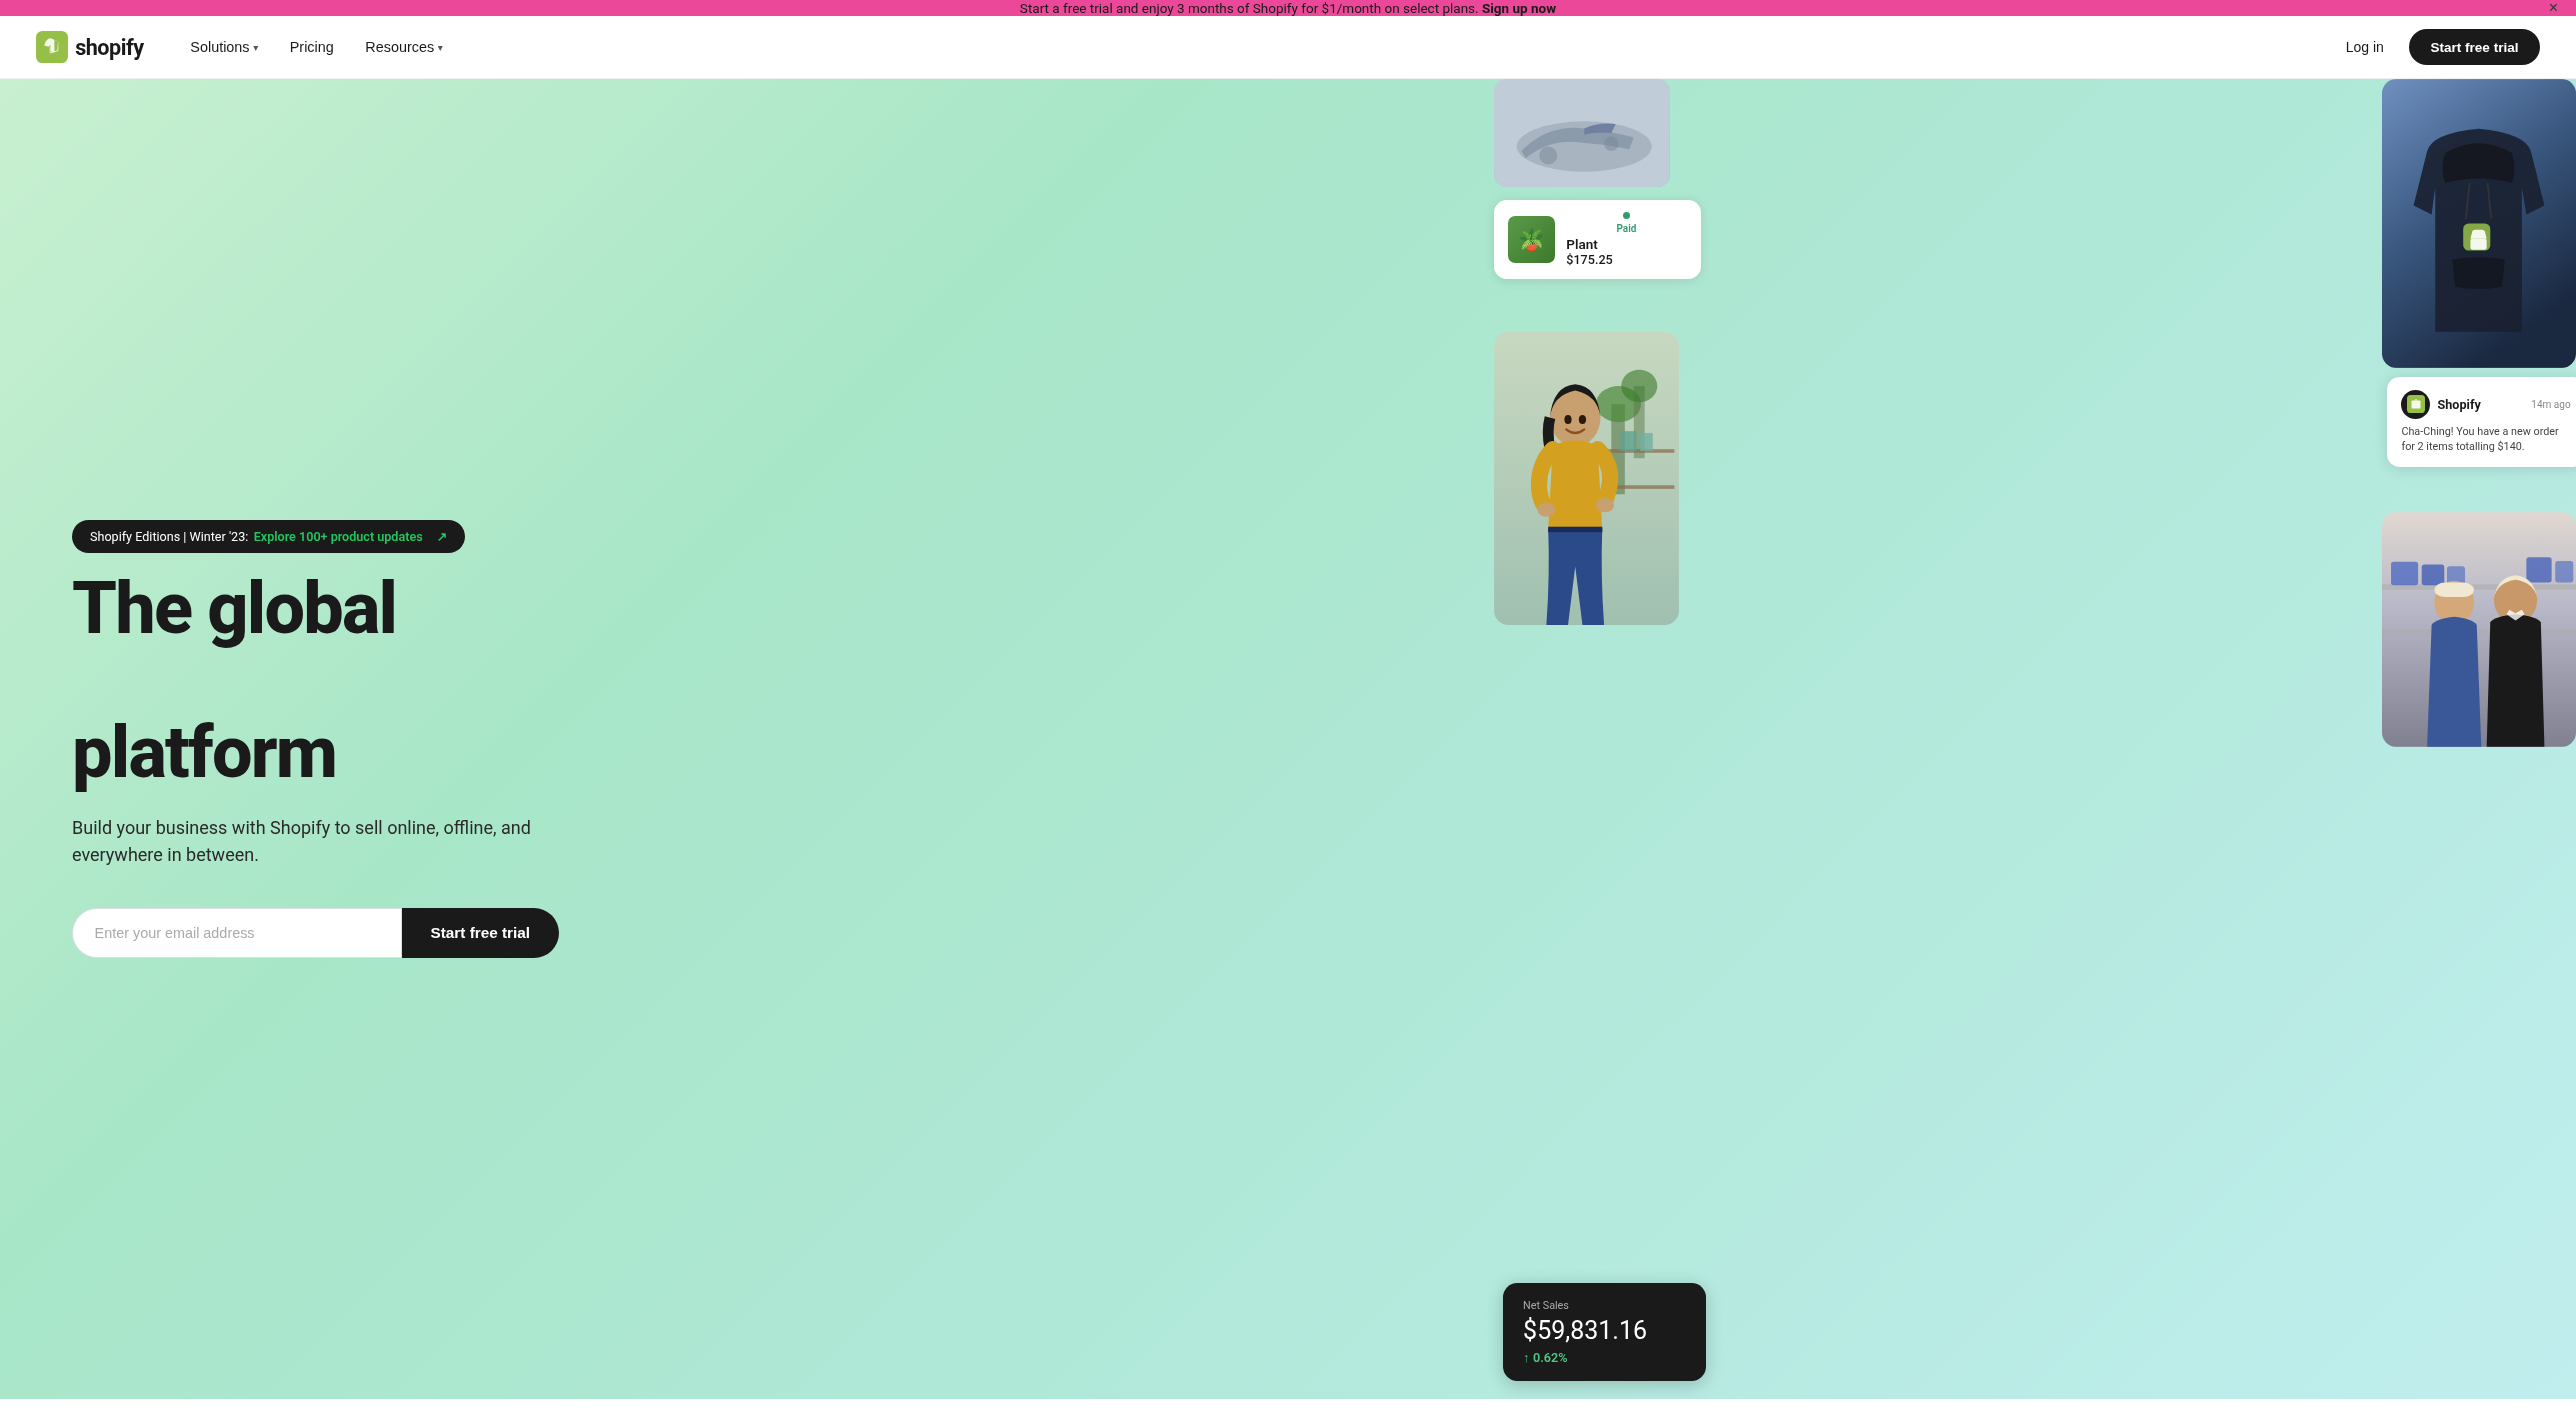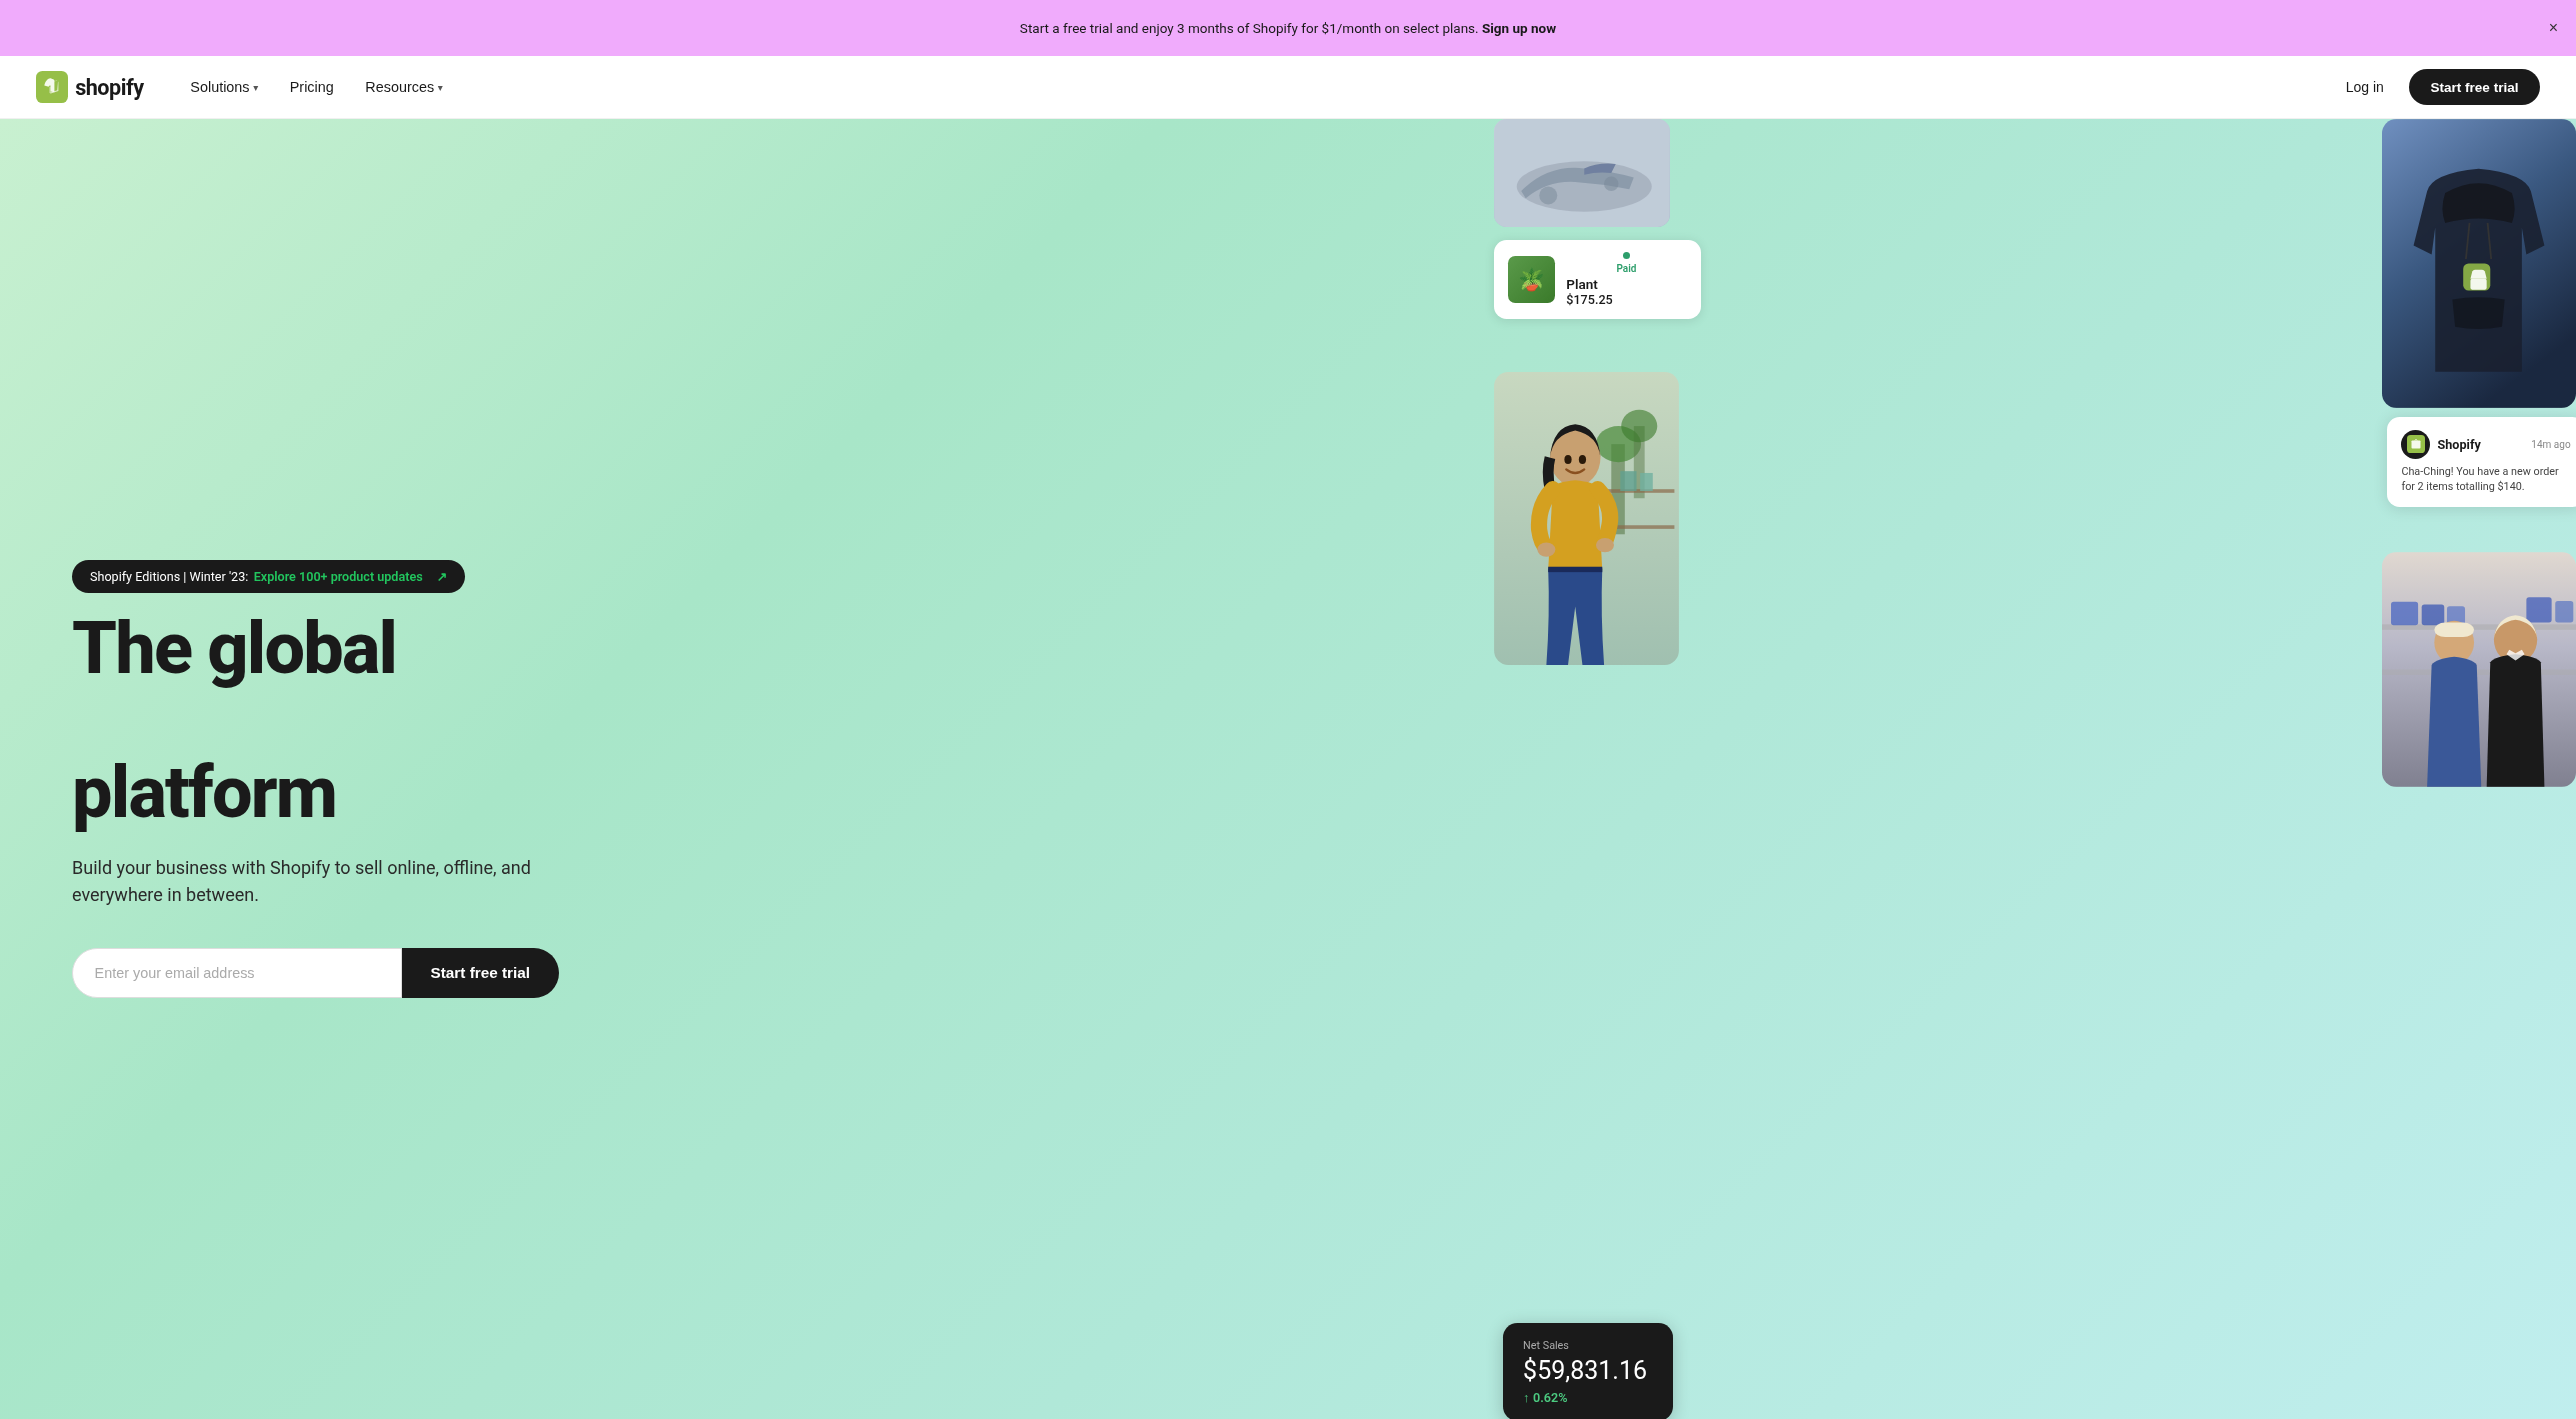--- a/index.html
+++ b/index.html
@@ -1,22 +1,22 @@
 <!DOCTYPE html>
 <html style="font-size:14.4px"><head>
   <meta charset="utf-8">
   <style>
     * { margin: 0; padding: 0; box-sizing: border-box; }
     body { font-family: -apple-system, BlinkMacSystemFont, 'Segoe UI', Roboto, sans-serif; background: #fff; overflow-x: hidden; }
 
     
     .banner {
-      background: #f0abfc;
+      background: #ec4899;
       text-align: center;
-      padding: 20px 18px;
+      padding: 0 18px;
       font-size: 13.5px;
       color: #1a1a1a;
       position: relative;
     }
     .banner-close {
       position: absolute;
       right: 18px;
       top: 50%;
       transform: translateY(-50%);
       cursor: pointer;
@@ -267,21 +267,21 @@
     .notif-body { font-size: 10.8px; color: #444; line-height: 1.4; }
 
     
     .sales-card {
       position: absolute;
       left: 9px;
       bottom: 18px;
       background: #1a1a1a;
       border-radius: 14.4px;
       padding: 16px 20px;
-      width: 170px;
+      width: 203px;
       box-shadow: 0 3.6px 18px rgba(0,0,0,0.2);
     }
     .sales-label { font-size: 10.8px; color: #aaa; margin-bottom: 3.6px; }
     .sales-amount { font-size: 25px; font-weight: 400; color: #fff; margin-bottom: 5.4px; }
     .sales-change {
       display: flex;
       align-items: center;
       gap: 3.6px;
       font-size: 12.6px;
       font-weight: 600;

